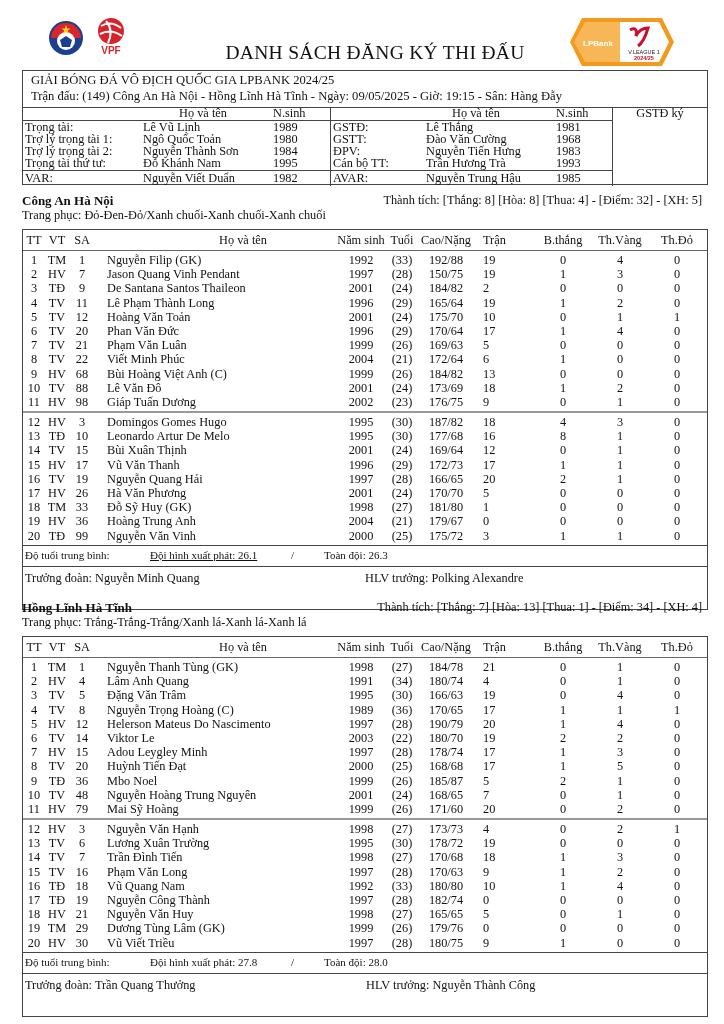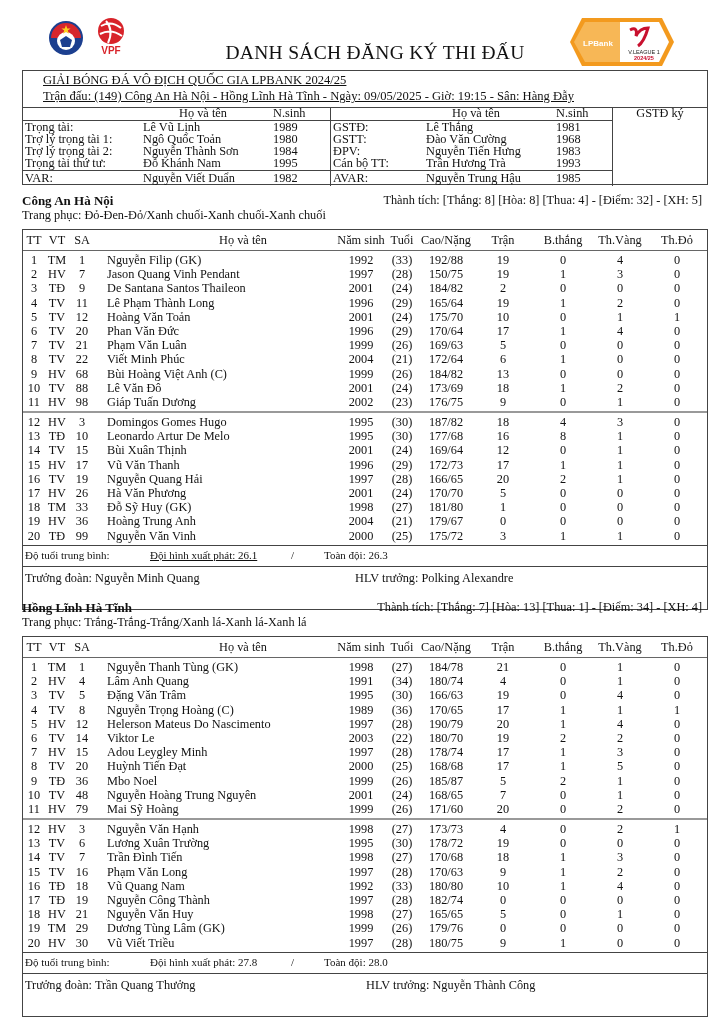--- a/index.html
+++ b/index.html
@@ -14,21 +14,21 @@
   .logo-vleague { left: 568px; top: 16px; width: 108px; height: 52px; }
   .page-title {
     left: 0; top: 42px; width: 724px; text-align: center;
     font-size: 19.5px; letter-spacing: 0.3px; padding-left: 26px; box-sizing: border-box;
   }
   
   .match-box {
     left: 22px; top: 70px; width: 686px; height: 115px;
     border: 1px solid #444; box-sizing: border-box;
   }
-  .match-box .line { position: absolute; left: 20px; font-size: 12.6px; white-space: nowrap; text-decoration: underline; }
+  .match-box .line { position: absolute; left: 8px; font-size: 12.6px; white-space: nowrap; }
   .officials {
     position: absolute; left: 0; top: 36px; width: 684px; height: 78px;
     border-top: 1px solid #444;
   }
   .off-grid { position: absolute; font-size: 12.3px; line-height: 13px; }
   .off-grid .row { position: absolute; white-space: nowrap; }
   .vline { position: absolute; top: 0; width: 1px; background: #444; }
   .hline { position: absolute; height: 1px; background: #444; }
   
   .team-name { font-weight: bold; font-size: 13px; }
@@ -44,21 +44,21 @@
   }
   .roster .cell { position: absolute; white-space: nowrap; }
   .roster .c-tt { left: 2px; width: 18px; text-align: center; }
   .roster .c-vt { left: 23px; width: 22px; text-align: center; }
   .roster .c-sa { left: 50px; width: 18px; text-align: center; }
   .roster .c-name { left: 84px; }
   .roster .hdr .c-name { left: 140px; width: 160px; text-align: center; }
   .roster .c-ns { left: 313px; width: 50px; text-align: center; }
   .roster .c-age { left: 364px; width: 30px; text-align: center; }
   .roster .c-hw { left: 394px; width: 58px; text-align: center; }
-  .roster .c-tran { left: 460px; width: 40px; text-align: center; }
+  .roster .c-tran { left: 460px; width: 40px; text-align: left; }
   .roster .c-goal { left: 515px; width: 50px; text-align: center; }
   .roster .c-yel { left: 572px; width: 50px; text-align: center; }
   .roster .c-red { left: 632px; width: 44px; text-align: center; }
   .roster .hdr .cell { top: 3px; }
   .roster .grp { position: relative; padding-top: 2px; padding-bottom: 2px; }
   .roster .grp.first { border-bottom: 2px solid #999; }
   .roster .prow { position: relative; height: 14.2px; font-size: 12.3px; line-height: 14px; }
   .roster .avg {
     position: relative; height: 20px; border-top: 1px solid #444; font-size: 11px;
   }
@@ -450,21 +450,21 @@
       </div>
     </div>
   <div class="avg">
     <span class="cell" style="left:2px;">Độ tuổi trung bình:</span>
     <span class="cell" style="left:127px;text-decoration:underline;">Đội hình xuất phát: 26.1</span>
     <span class="cell" style="left:268px;">/</span>
     <span class="cell" style="left:301px;">Toàn đội: 26.3</span>
   </div>
   <div class="staff">
     <span class="cell" style="left:2px;">Trưởng đoàn: Nguyễn Minh Quang</span>
-    <span class="cell" style="left:332px;">HLV trưởng: Polking Alexandre</span>
+    <span class="cell" style="left:342px;">HLV trưởng: Polking Alexandre</span>
   </div>
 </div>
 
 <div class="abs team-name" style="left:22px; top:600px;">Hồng Lĩnh Hà Tĩnh</div>
 <div class="abs team-record" style="right:22px; top:600px;">Thành tích: [Thắng: 7] [Hòa: 13] [Thua: 1] - [Điểm: 34] - [XH: 4]</div>
 <div class="abs team-kit" style="left:22px; top:615px;">Trang phục: Trắng-Trắng-Trắng/Xanh lá-Xanh lá-Xanh lá</div>
 
 <div class="abs roster" style="top:636px;">
   <div class="hdr">
     <span class="cell c-tt">TT</span>

